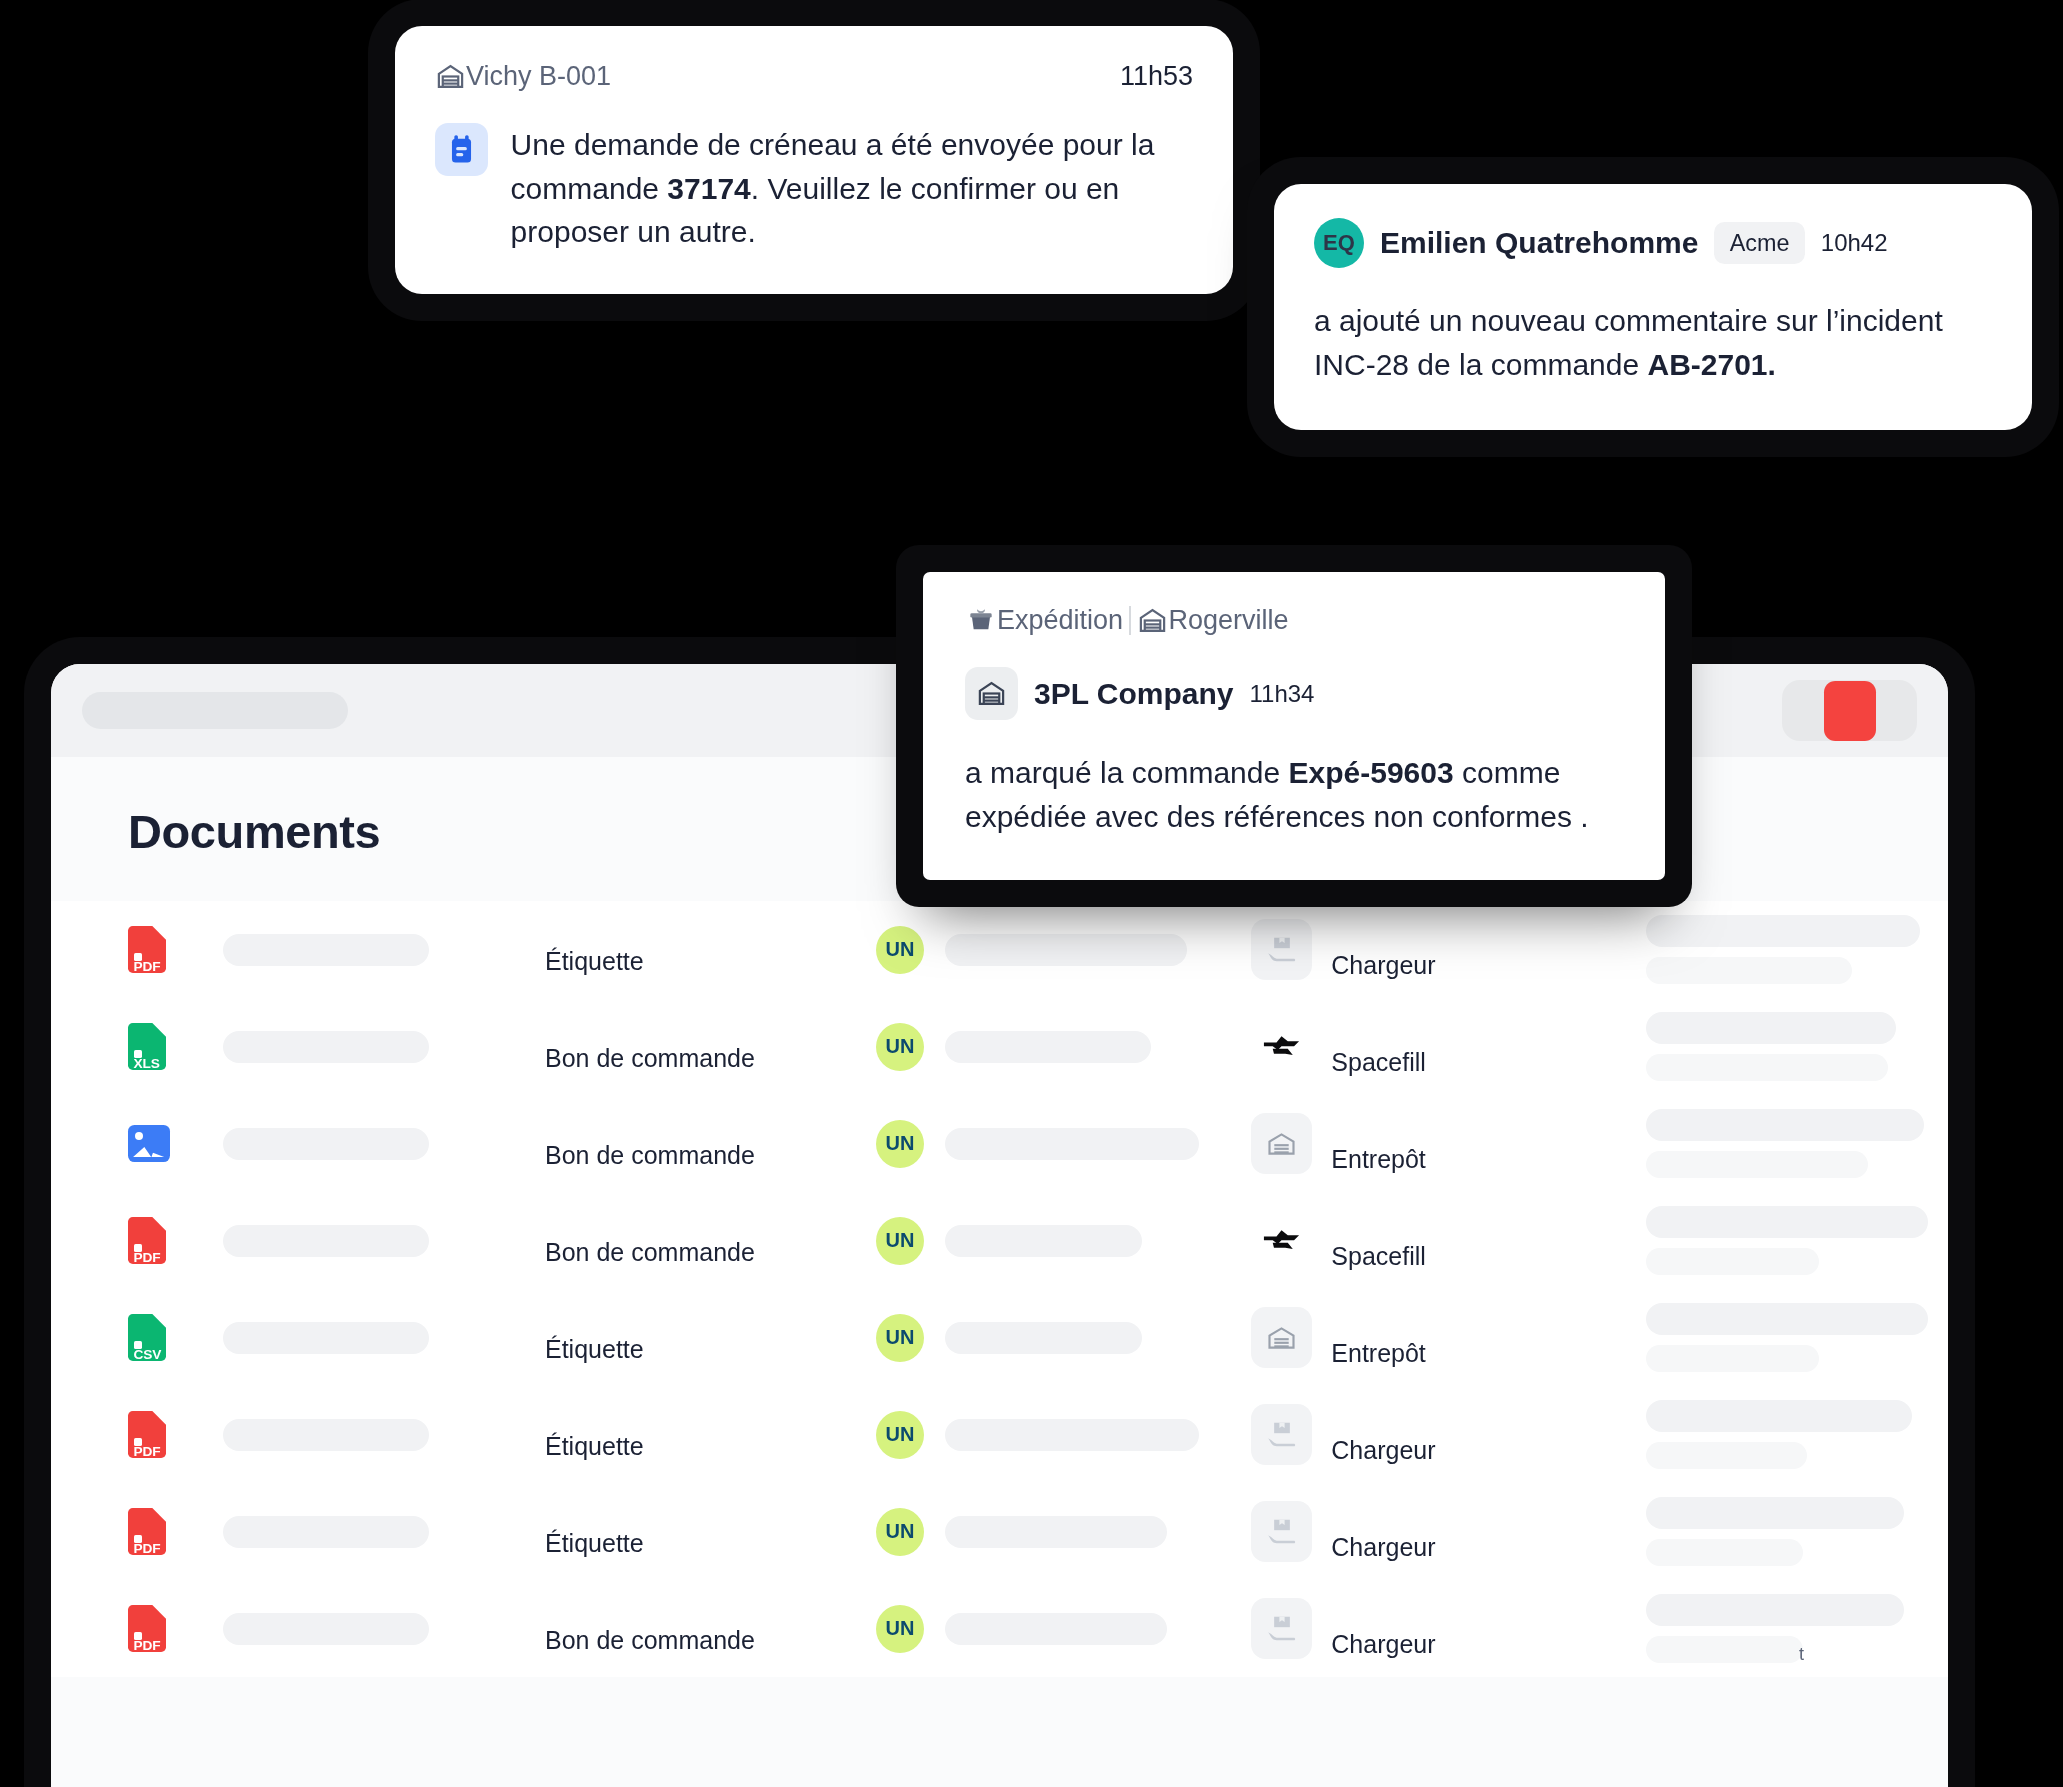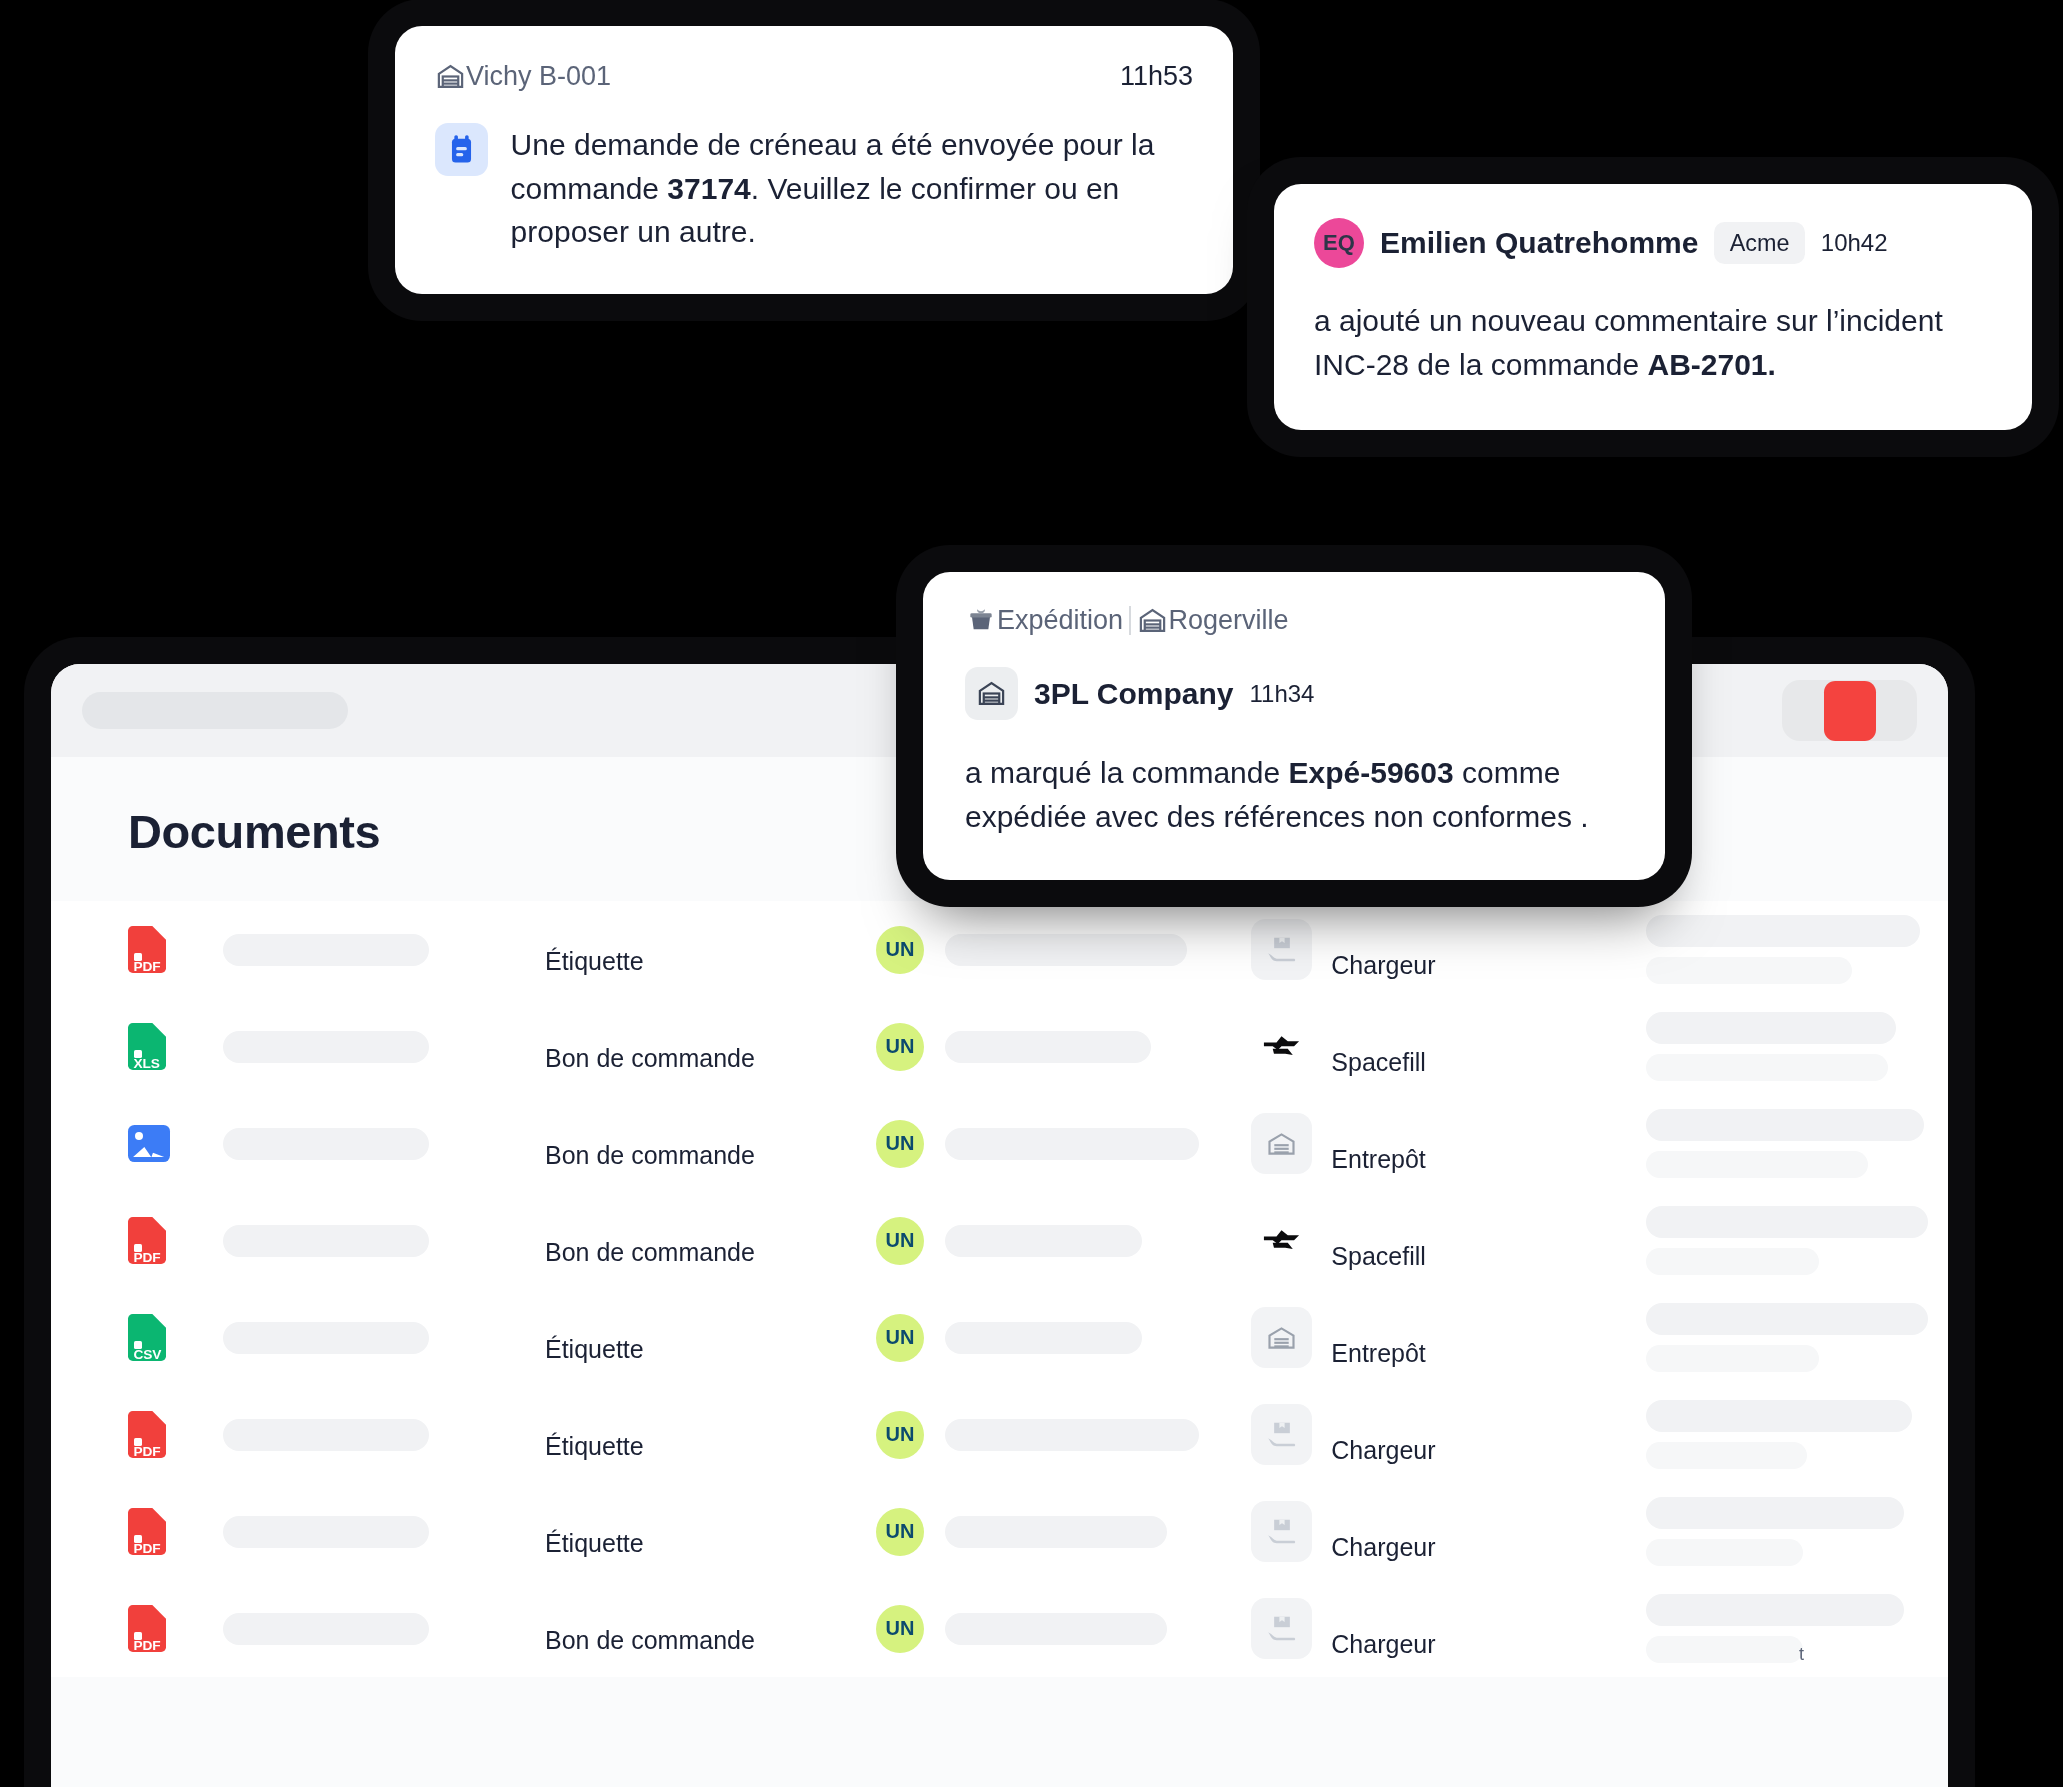--- a/index.html
+++ b/index.html
@@ -74,36 +74,36 @@
 
   .cmdcell{display:flex;flex-direction:column;gap:10.5px;}
 
   .tiny-t{position:absolute;font-size:18px;color:#5b6478;}
 
   
   .card{position:absolute;background:#fff;border-radius:27px;
     box-shadow:0 0 0 27px #0b0b0d, 0 32px 56px rgba(0,0,0,.55);}
   #card1{left:395px;top:26px;width:838px;padding:35px 40px 40px 40px;box-sizing:border-box;}
   #card2{left:1274px;top:184px;width:758px;padding:34px 40px 44px 40px;box-sizing:border-box;}
-  #card3{left:923px;top:572px;width:742px;padding:32px 22px 42px 42px;box-sizing:border-box;}
+  #card3{left:923px;top:572px;width:742px;padding:32px 22px 42px 42px;box-sizing:border-box;border-radius:7px;}
 
   .card-head{display:flex;align-items:center;justify-content:space-between;margin-bottom:31px;}
   .card-head-left{display:flex;align-items:center;}
   .head-label{font-size:27px;color:#5b6478;}
   .head-time{font-size:27px;color:#1b2134;}
   .vdiv{width:1.6px;height:29px;background:#d7dade;margin:0 6.4px;}
 
   .card-body{display:flex;gap:22.6px;}
   .body-icon{width:53px;height:53px;border-radius:13px;background:#dbe7fd;flex:none;
      display:flex;align-items:center;justify-content:center;}
   .card-text{font-size:30px;line-height:1.45;color:#1b2134;}
   .card-text b{font-weight:bold;}
 
   .actor-row{display:flex;align-items:center;gap:16px;margin-bottom:31px;}
-  .actor-av{width:50px;height:50px;border-radius:50%;background:#ec4899;color:#2d3548;
+  .actor-av{width:50px;height:50px;border-radius:50%;background:#14b8a6;color:#2d3548;
     font-size:22px;font-weight:bold;display:flex;align-items:center;justify-content:center;flex:none;}
   .actor-name{font-size:30px;font-weight:bold;color:#1b2134;}
   .chip{background:#f1f2f4;border-radius:10.5px;padding:7.3px 15.3px;font-size:23.4px;color:#1b2134;}
   .actor-time{font-size:24px;color:#1b2134;}
   .actor-badge{width:53px;height:53px;border-radius:13px;background:#eceef0;flex:none;
     display:flex;align-items:center;justify-content:center;}
 </style>
 </head>
 <body>
 

